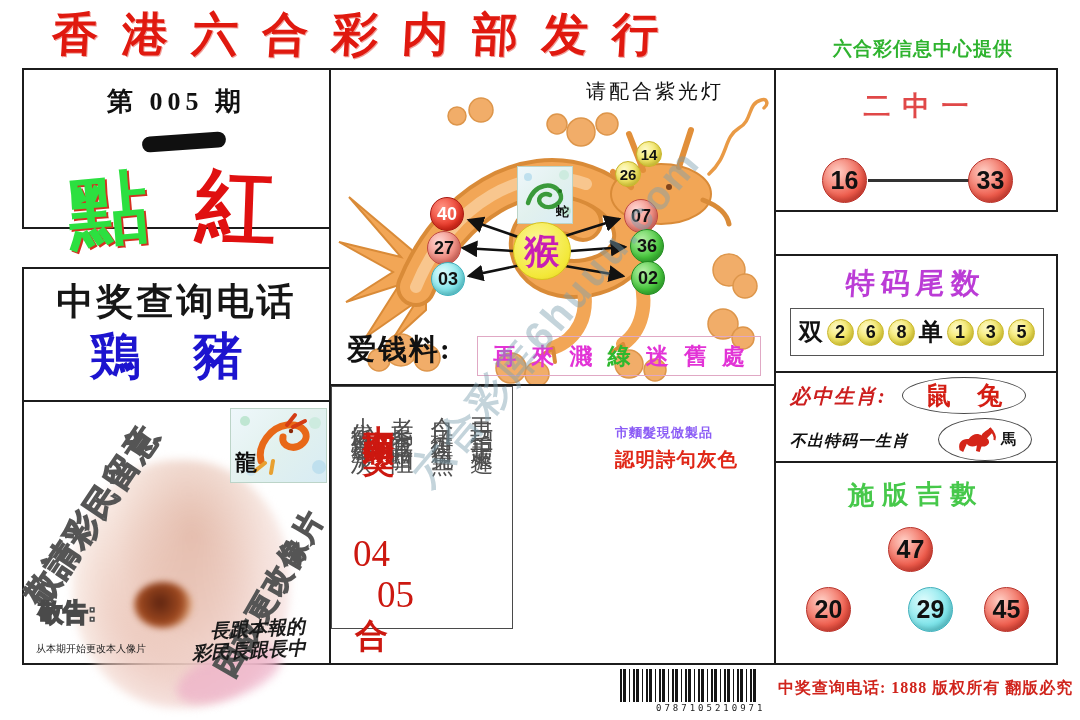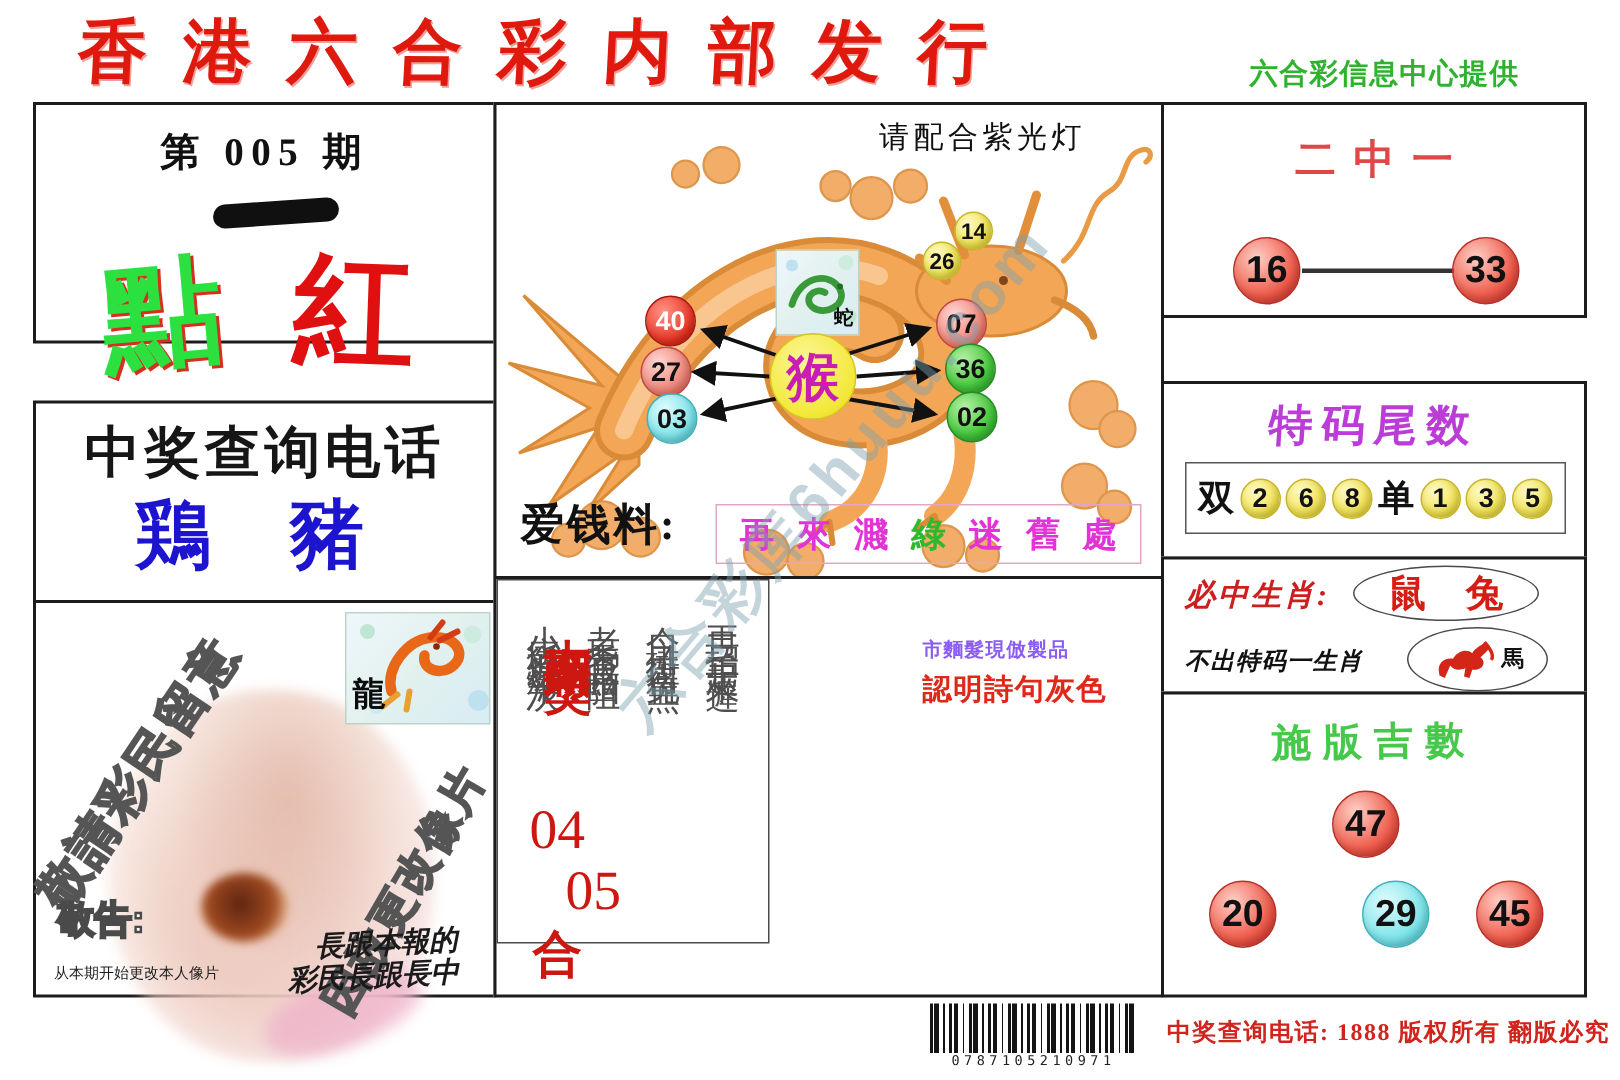--- a/index.html
+++ b/index.html
@@ -43,21 +43,21 @@
           display:flex; align-items:center; justify-content:center; }
 
   .watermark { left:398px; top:462px; font-size:40px; font-weight:bold;
                color:rgba(125,160,175,.45); transform:rotate(-50deg);
                transform-origin:0 0; white-space:nowrap; z-index:6; pointer-events:none;
                font-family:"Liberation Sans","DejaVu Sans",sans-serif; letter-spacing:4px; }
 
   .barcode { left:620px; top:669px; width:136px; height:33px;
              background:repeating-linear-gradient(90deg,#141414 0 2px,#fff 2px 3px,
                         #141414 3px 6px,#fff 6px 9px,#141414 9px 10px,#fff 10px 13px); }
-  .barcode-digits { left:624px; top:703px; width:130px; text-align:center; font-size:9px;
+  .barcode-digits { left:656px; top:703px; width:130px; font-size:9px;
                     letter-spacing:3px; color:#222;
                     font-family:"DejaVu Sans Mono","Liberation Mono",monospace; }
 
   .poem-box { left:88px; top:26px; width:182px; height:243px; border:1.5px solid #4a4a4a;
               display:flex; flex-direction:row-reverse; justify-content:space-evenly;
               padding:12px 6px; }
   .poem-col { writing-mode:vertical-rl; text-orientation:upright; font-size:23px;
               color:#4f4f4f; letter-spacing:6px; font-weight:500; }
 
   .lmchar { font-size:23px; font-weight:bold; color:#e233d6; }

